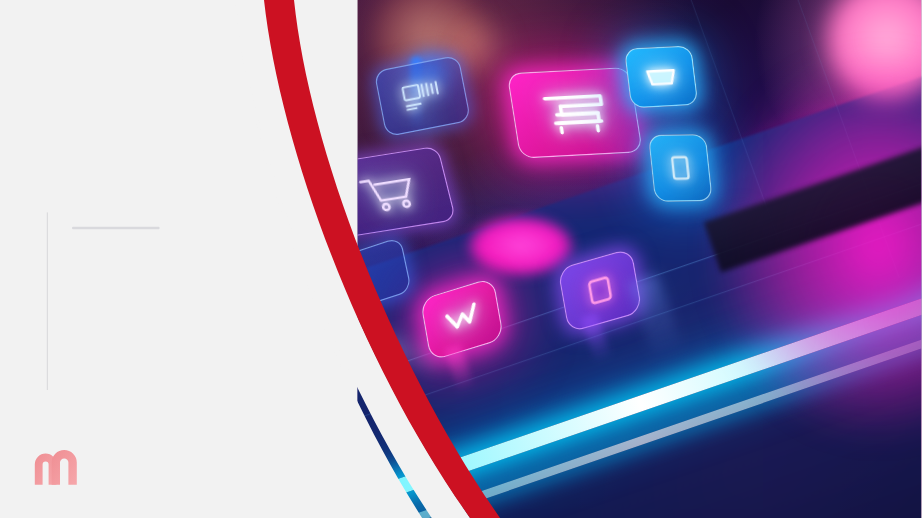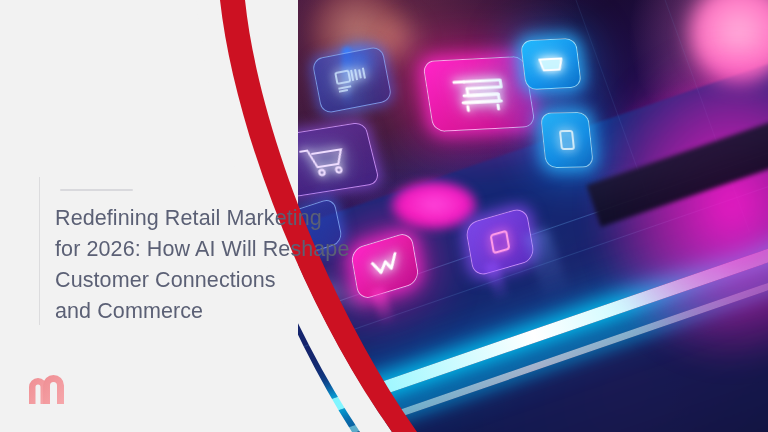--- a/index.html
+++ b/index.html
@@ -247,24 +247,20 @@
     <path d="M0,0 L196,0 C206,120 268,300 352,432 L0,432 Z" fill="#f2f2f2"></path>
 
     <path d="M196,0 C212,130 276,306 360,432 L392,432 C300,300 232,122 220,0 Z" fill="#f2f2f2"></path>
 
     <path d="M220,0 C234,126 302,306 392,432 L417,432 C326,302 258,124 245,0 Z" fill="#cc1122"></path>
   </svg>
 
   <div class="left-panel">
     <div class="vrule"></div>
     <div class="hrule"></div>
-    <h1 class="title">Redefining Retail Marketing
-for 2026: How AI Will Reshape
-Customer Connections
-and Commerce</h1>
 
     <svg class="logo" viewBox="0 0 46 36">
       <defs>
         <linearGradient id="lg" x1="0" y1="0" x2="1" y2="1">
           <stop offset="0%" stop-color="#ef8e93"></stop>
           <stop offset="100%" stop-color="#f6a7ab"></stop>
         </linearGradient>
       </defs>
       <path d="M3,34 L3,17 A9,9 0 0 1 21,17 L21,34 L14.5,34 L14.5,17 A2.5,2.5 0 0 0 9.5,17 L9.5,34 Z" fill="url(#lg)"></path>
       <path d="M17,34 L17,15.5 A10.5,10.5 0 0 1 38,15.5 L38,34 L31,34 L31,15.5 A3.5,3.5 0 0 0 24,15.5 L24,34 Z" fill="url(#lg)"></path>

